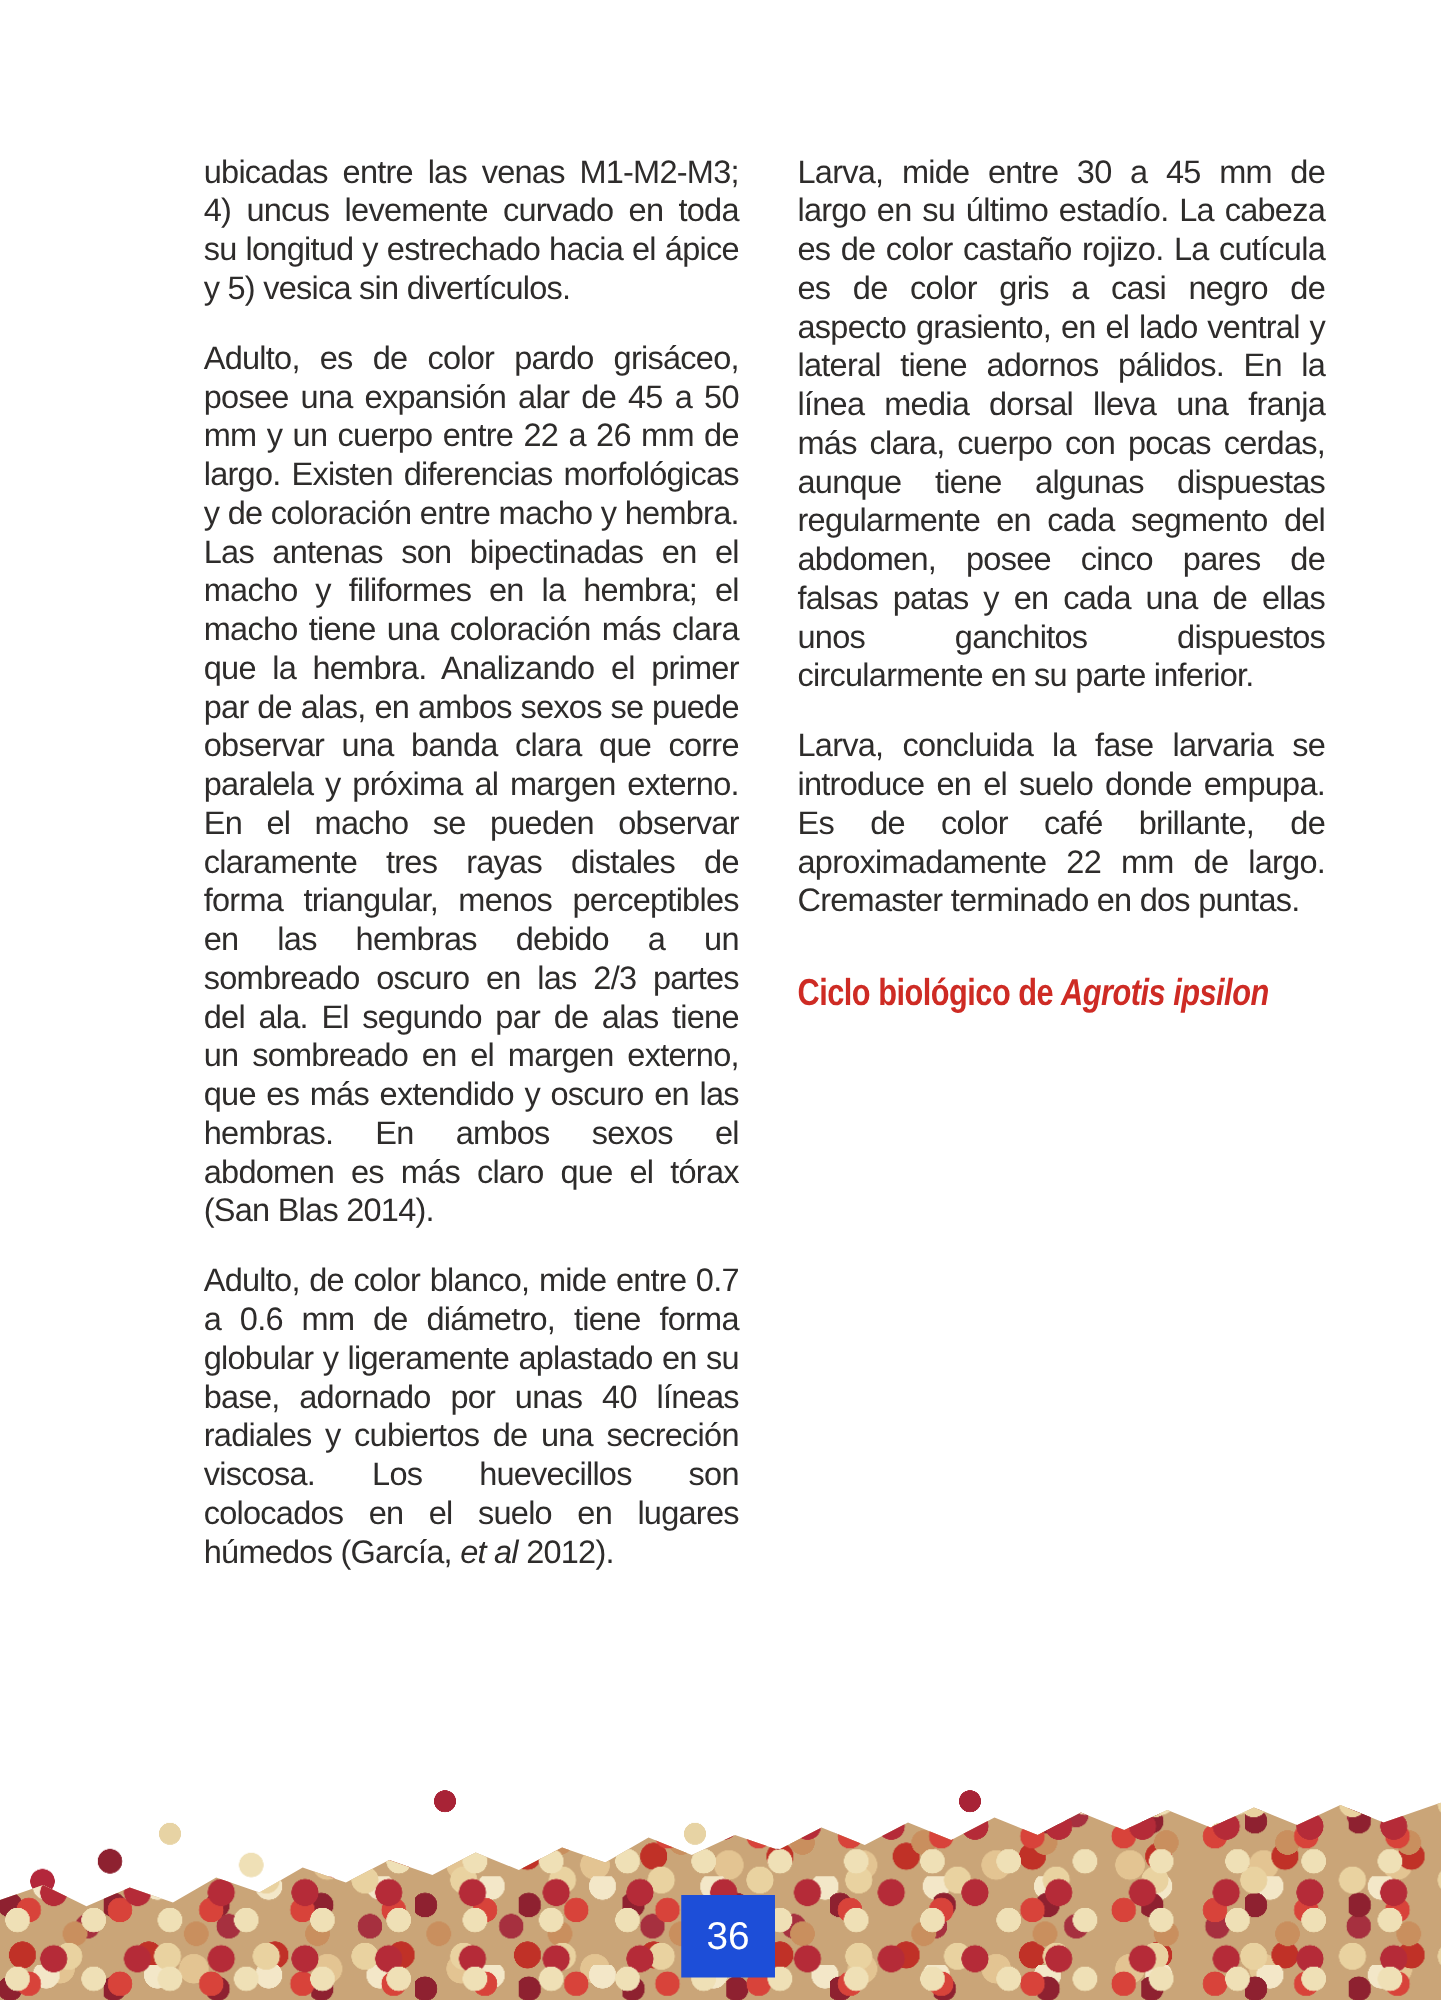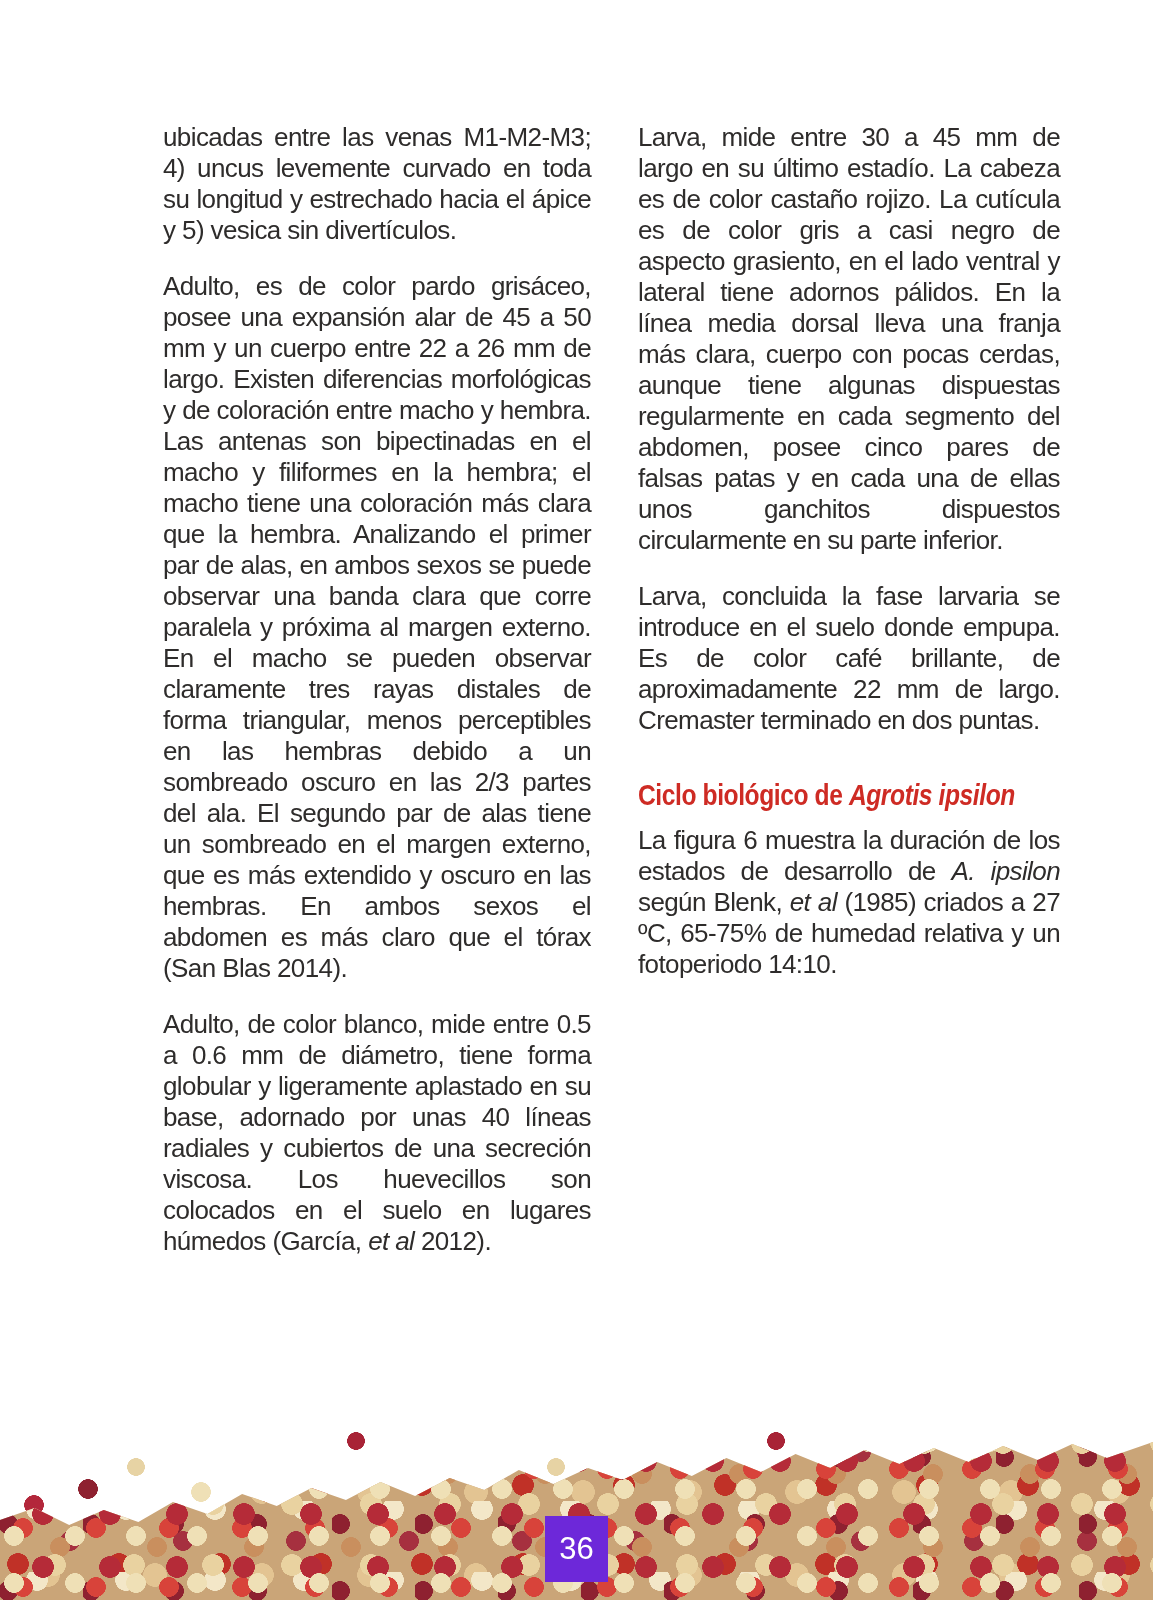--- a/index.html
+++ b/index.html
@@ -70,47 +70,46 @@
     background-size: 61px 47px, 67px 53px, 73px 59px, 79px 61px, 83px 67px,
                      89px 71px, 97px 73px, 101px 79px, 107px 83px, 113px 89px;
     clip-path: polygon(0 90px, 3% 78px, 6% 95px, 9% 80px, 12% 92px, 15% 72px,
       18% 84px, 21% 64px, 24% 76px, 27% 58px, 30% 70px, 33% 52px, 36% 66px,
       39% 48px, 42% 60px, 45% 40px, 48% 54px, 51% 38px, 54% 50px, 57% 32px,
       60% 46px, 63% 28px, 66% 42px, 69% 24px, 72% 38px, 75% 20px, 78% 34px,
       81% 18px, 84% 32px, 87% 16px, 90% 30px, 93% 14px, 96% 28px, 100% 12px,
       100% 170px, 0 170px);
   }
   .page-number {
-    position:absolute; left:545px; top:141px; width:63px; height:66px;
-    background:#6d28d9; color:#ffffff;
+    position:absolute; left:545px; top:141px; width:75px; height:66px;
+    background:#1d4ed8; color:#ffffff;
     display:flex; align-items:center; justify-content:center;
     font-size:31px; letter-spacing:0;
   }
 </style>
 </head>
 <body>
 
 <div class="columns">
 
   <section class="col col-left">
     <p><span>ubicadas entre las venas M1-M2-M3; 4) uncus levemente curvado en toda su longitud y estrechado hacia el ápice y 5) vesica sin divertículos.</span></p>
 
     <p><b>Adulto,</b><span> es de color pardo grisáceo, posee una expansión alar de 45 a 50 mm y un cuerpo entre 22 a 26 mm de largo. Existen diferencias morfológicas y de coloración entre macho y hembra. Las antenas son bipectinadas en el macho y filiformes en la hembra; el macho tiene una coloración más clara que la hembra. Analizando el primer par de alas, en ambos sexos se puede observar una banda clara que corre paralela y próxima al margen externo. En el macho se pueden observar claramente tres rayas distales de forma triangular, menos perceptibles en las hembras debido a un sombreado oscuro en las 2/3 partes del ala. El segundo par de alas tiene un sombreado en el margen externo, que es más extendido y oscuro en las hembras. En ambos sexos el abdomen es más claro que el tórax (San Blas 2014).</span></p>
 
-    <p><b>Adulto,</b><span> de color blanco, mide entre 0.5 a 0.6 mm de diámetro, tiene forma globular y ligeramente aplastado en su base, adornado por unas 40 líneas radiales y cubiertos de una secreción viscosa. Los huevecillos son colocados en el suelo en lugares húmedos (García, </span><i>et al</i><span> 2012).</span></p>
+    <p><b>Adulto,</b><span> de color blanco, mide entre 0.7 a 0.6 mm de diámetro, tiene forma globular y ligeramente aplastado en su base, adornado por unas 40 líneas radiales y cubiertos de una secreción viscosa. Los huevecillos son colocados en el suelo en lugares húmedos (García, </span><i>et al</i><span> 2012).</span></p>
   </section>
 
   <section class="col col-right">
     <p><b>Larva,</b><span> mide entre 30 a 45 mm de largo en su último estadío. La cabeza es de color castaño rojizo. La cutícula es de color gris a casi negro de aspecto grasiento, en el lado ventral y lateral tiene adornos pálidos. En la línea media dorsal lleva una franja más clara, cuerpo con pocas cerdas, aunque tiene algunas dispuestas regularmente en cada segmento del abdomen, posee cinco pares de falsas patas y en cada una de ellas unos ganchitos dispuestos circularmente en su parte inferior.</span></p>
 
     <p><b>Larva,</b><span> concluida la fase larvaria se introduce en el suelo donde empupa. Es de color café brillante, de aproximadamente 22 mm de largo. Cremaster terminado en dos puntas.</span></p>
 
     <h2 class="heading"><span>Ciclo biológico de </span><i>Agrotis ipsilon</i></h2>
 
-    <p><span>La figura 6 muestra la duración de los estados de desarrollo de </span><i>A. ipsilon</i><span> según Blenk, </span><i>et al</i><span> (1985) criados a 27 ºC, 65-75% de humedad relativa y un fotoperiodo 14:10.</span></p>
 
   </section>
 
 </div>
 
 <footer class="seed-band">
   <div class="seeds-sparse"></div>
   <div class="seeds-dense"></div>
   <div class="page-number">
       <span>36</span>

